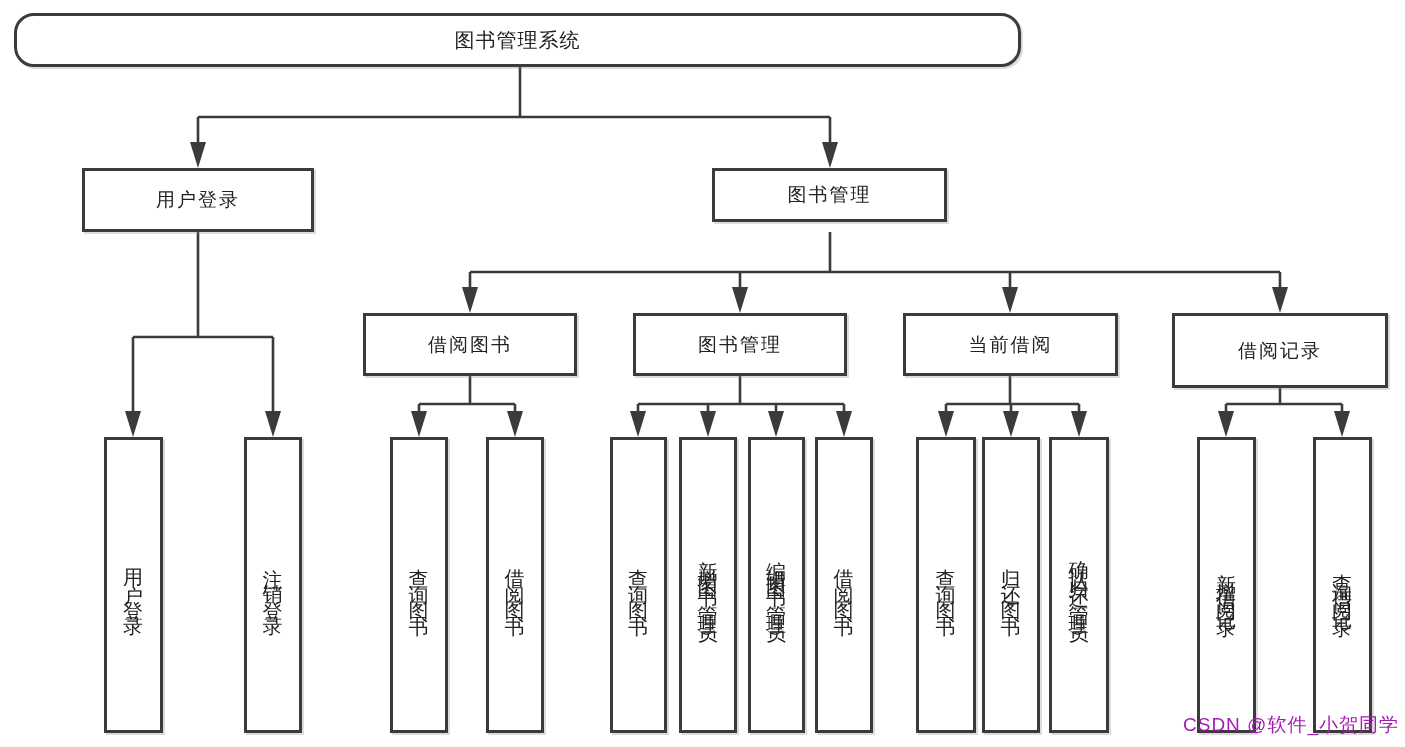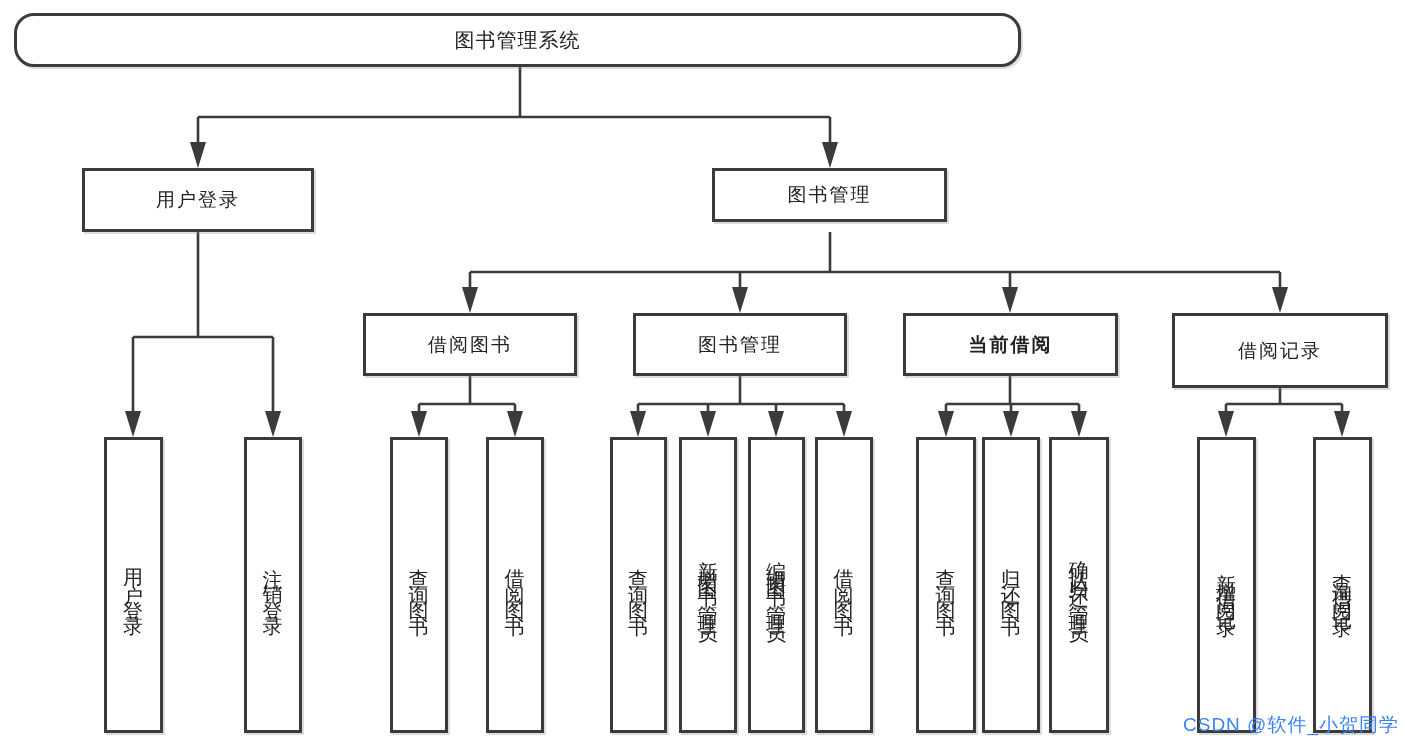--- a/index.html
+++ b/index.html
@@ -37,21 +37,21 @@
     font-size:20px;
     line-height:1;
     color:#212121;
   }
   .v-loose span{letter-spacing:16px;}
   .v-mid span{letter-spacing:9px;}
   .watermark{
     position:absolute;
     left:1183px;top:712px;
     font-size:19px;
-    color:#3b82f6;
+    color:#a21caf;
     letter-spacing:1px;
     white-space:nowrap;
   }
 </style>
 </head>
 <body>
 
 <div class="canvas">
 
   <svg class="lines" viewBox="0 0 1405 747" xmlns="http://www.w3.org/2000/svg" aria-hidden="true">
@@ -92,21 +92,21 @@
   <div class="node" style="left:712px;top:168px;width:235px;height:54px;">
     <span>图书管理</span>
   </div>
 
   <div class="node" style="left:363px;top:313px;width:214px;height:63px;">
     <span>借阅图书</span>
   </div>
   <div class="node" style="left:633px;top:313px;width:214px;height:63px;">
     <span>图书管理</span>
   </div>
-  <div class="node" style="left:903px;top:313px;width:215px;height:63px;font-weight:bold;">
+  <div class="node" style="left:903px;top:313px;width:215px;height:63px;">
     <span>当前借阅</span>
   </div>
   <div class="node" style="left:1172px;top:313px;width:216px;height:75px;">
     <span>借阅记录</span>
   </div>
 
   <div class="leaf v-loose" style="left:104px;top:437px;width:59px;height:296px;">
     <span>用户登录</span>
   </div>
   <div class="leaf v-loose" style="left:244px;top:437px;width:58px;height:296px;">

